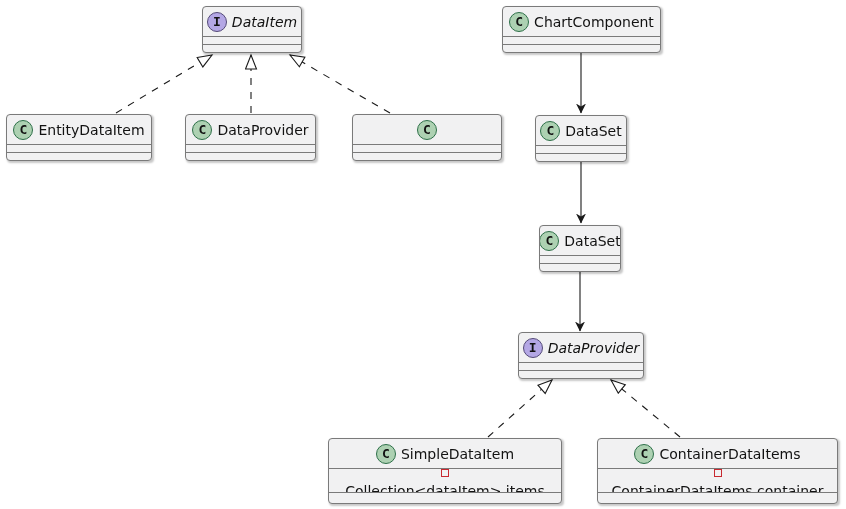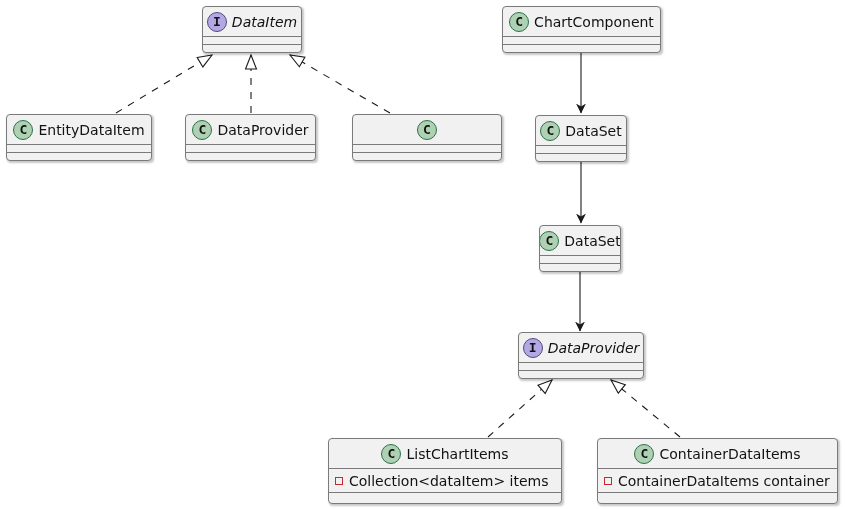--- a/index.html
+++ b/index.html
@@ -65,20 +65,21 @@
     border-top: 1px solid #7A7A7A;
     height: 23px;
     display: flex;
     align-items: center;
     gap: 6px;
     padding: 0 6px;
     font-size: 14px;
     color: #121212;
     white-space: nowrap;
     overflow: hidden;
+    flex-direction: column;
   }
   .vis-private-square {
     flex: 0 0 auto;
     width: 6px; height: 6px;
     border: 1px solid #C82930;
     background: transparent;
   }
 </style>
 </head>
 <body>
@@ -182,21 +183,21 @@
       <span class="uml-circle iface-kind">I</span>
       <span class="uml-name italic">DataProvider</span>
     </div>
     <div class="uml-compartment"></div>
     <div class="uml-compartment"></div>
   </div>
 
   <div class="uml-box" style="left:328px; top:438px; width:234px;">
     <div class="uml-header">
       <span class="uml-circle class-kind">C</span>
-      <span class="uml-name">ListChartItems</span>
+      <span class="uml-name">SimpleDataItem</span>
     </div>
     <div class="uml-field-row">
       <span class="vis-private-square"></span>
       <span>Collection&lt;dataItem&gt; items</span>
     </div>
     <div class="uml-compartment tall"></div>
   </div>
 
   <div class="uml-box" style="left:597px; top:438px; width:241px;">
     <div class="uml-header">

